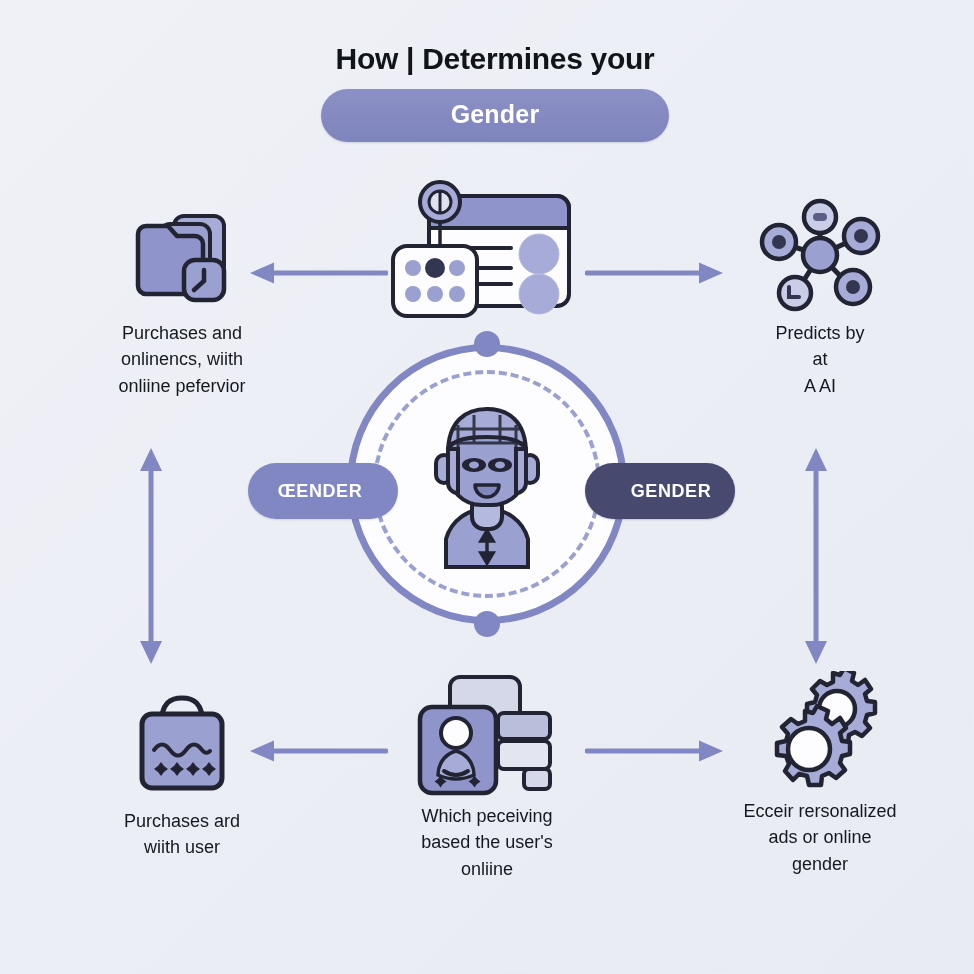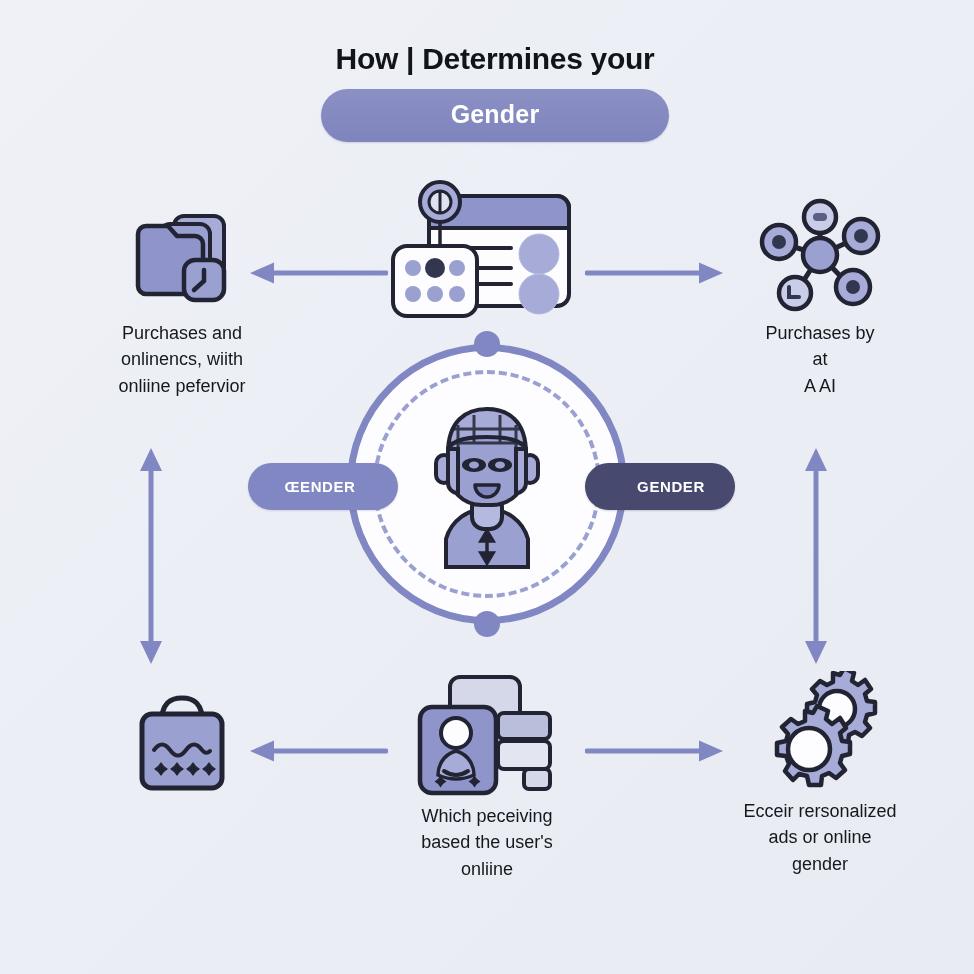--- a/index.html
+++ b/index.html
@@ -89,22 +89,22 @@
   .hub-avatar {
     position: absolute; left: 50%; top: 50%;
     transform: translate(-50%, -50%);
     width: 150px; height: 170px;
   }
 
   
   .pill {
     position: absolute;
     display: flex; align-items: center; justify-content: center;
-    height: 47px; border-radius: 28px;
-    font-size: 15px; font-weight: 700; letter-spacing: 0.6px;
+    height: 56px; border-radius: 28px;
+    font-size: 18px; font-weight: 700; letter-spacing: 0.6px;
     color: #ffffff;
   }
   .pill-left {
     left: 248px; top: 463px; width: 150px;
     background: #8187c2;
     padding-right: 22px;
     box-shadow: 0 1px 2px rgba(60,64,110,0.16);
   }
   .pill-right {
     left: 585px; top: 463px; width: 150px;
@@ -225,39 +225,41 @@
         <circle cx="24" cy="47" r="17" fill="#a6abd8" stroke="#222433" stroke-width="4.5"></circle>
         <circle cx="24" cy="47" r="7" fill="#33364f"></circle>
         <circle cx="106" cy="41" r="17" fill="#a6abd8" stroke="#222433" stroke-width="4.5"></circle>
         <circle cx="106" cy="41" r="7" fill="#33364f"></circle>
         <circle cx="40" cy="98" r="16" fill="#c9cde8" stroke="#222433" stroke-width="4.5"></circle>
         <path d="M34 92 v10 h10" fill="none" stroke="#33364f" stroke-width="4" stroke-linecap="round"></path>
         <circle cx="98" cy="92" r="17" fill="#a6abd8" stroke="#222433" stroke-width="4.5"></circle>
         <circle cx="98" cy="92" r="7" fill="#33364f"></circle>
       </svg>
     </div>
-    <div class="caption">Purchases by
+    <div class="caption">Predicts by
 at
 A AI</div>
   </div>
 
   <div class="node node-bl">
     <div class="icon-box">
       <svg width="110" height="110" viewBox="0 0 110 110">
         <path d="M34 38 C34 14, 44 10, 55 10 C66 10, 76 14, 76 38" fill="none" stroke="#222433" stroke-width="5" stroke-linecap="round"></path>
         <rect x="15" y="26" width="80" height="74" rx="10" fill="#9aa0d0" stroke="#222433" stroke-width="5"></rect>
         <path d="M27 62 q8 -11 16 0 q8 11 16 0 q8 -11 16 0 q4 5 8 1" fill="none" stroke="#222433" stroke-width="4" stroke-linecap="round"></path>
         <g fill="#222433">
           <path d="M31 78 l3 -4 l3 4 l4 3 l-4 3 l-3 4 l-3 -4 l-4 -3 z"></path>
           <path d="M47 78 l3 -4 l3 4 l4 3 l-4 3 l-3 4 l-3 -4 l-4 -3 z"></path>
           <path d="M63 78 l3 -4 l3 4 l4 3 l-4 3 l-3 4 l-3 -4 l-4 -3 z"></path>
           <path d="M79 78 l3 -4 l3 4 l4 3 l-4 3 l-3 4 l-3 -4 l-4 -3 z"></path>
         </g>
       </svg>
     </div>
+    <div class="caption">Purchases ard
+wiith user</div>
   </div>
 
   <div class="node node-bc">
     <div class="icon-box" style="width:180px;height:135px;">
       <svg width="150" height="130" viewBox="0 0 150 130">
         <rect x="38" y="6" width="70" height="68" rx="10" fill="#d4d8e8" stroke="#222433" stroke-width="4"></rect>
         <rect x="86" y="42" width="52" height="26" rx="6" fill="#b9bfdb" stroke="#222433" stroke-width="4"></rect>
         <rect x="86" y="70" width="52" height="28" rx="6" fill="#e3e6f1" stroke="#222433" stroke-width="4"></rect>
         <rect x="112" y="98" width="26" height="20" rx="5" fill="#d4d8e8" stroke="#222433" stroke-width="4"></rect>
         <rect x="8" y="36" width="76" height="86" rx="12" fill="#8f95cb" stroke="#222433" stroke-width="4.5"></rect>

